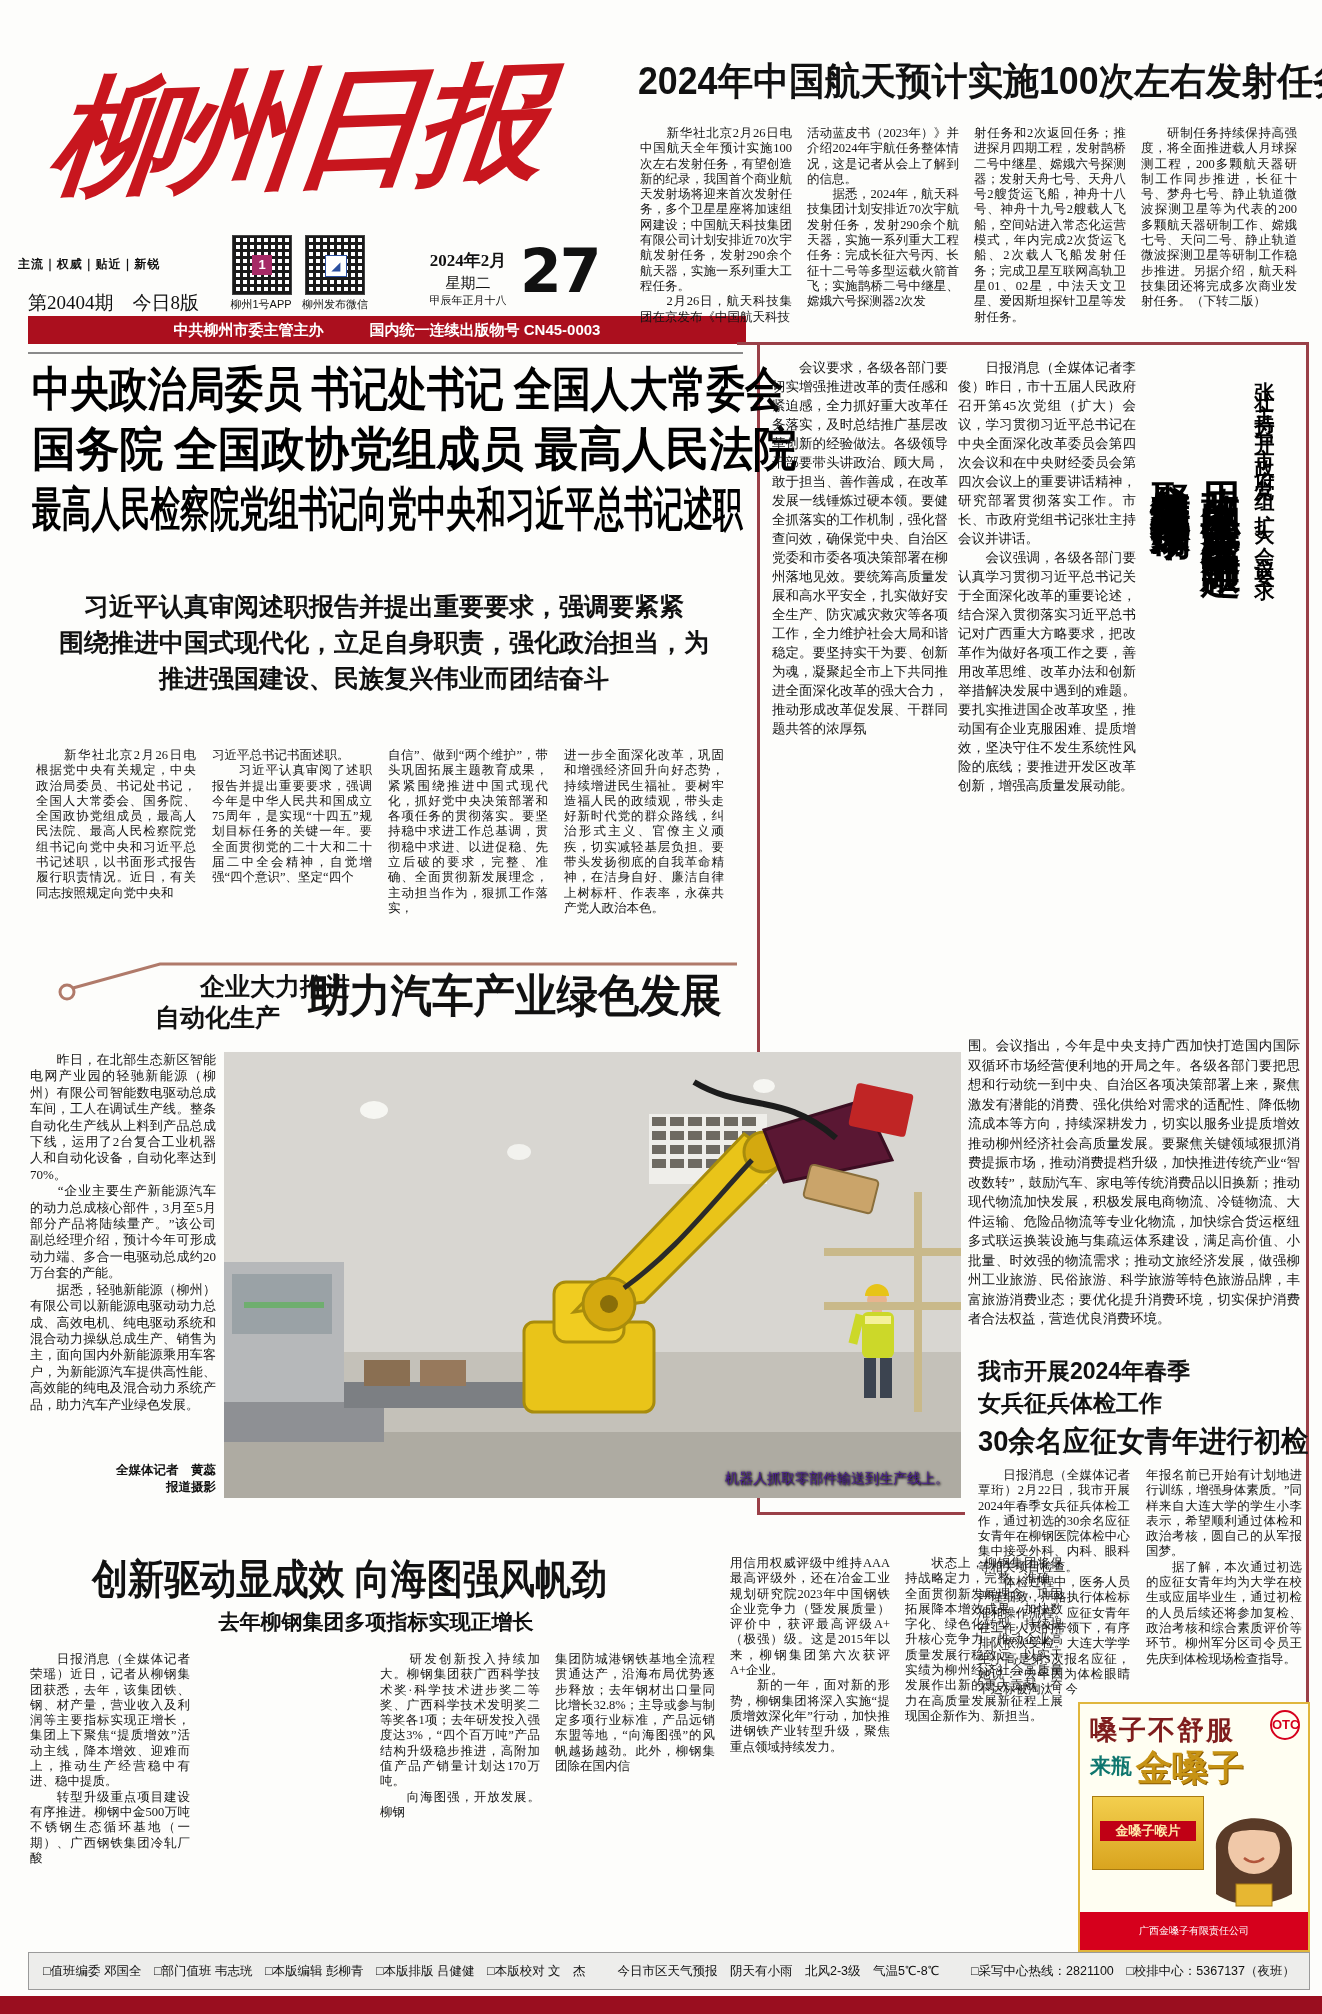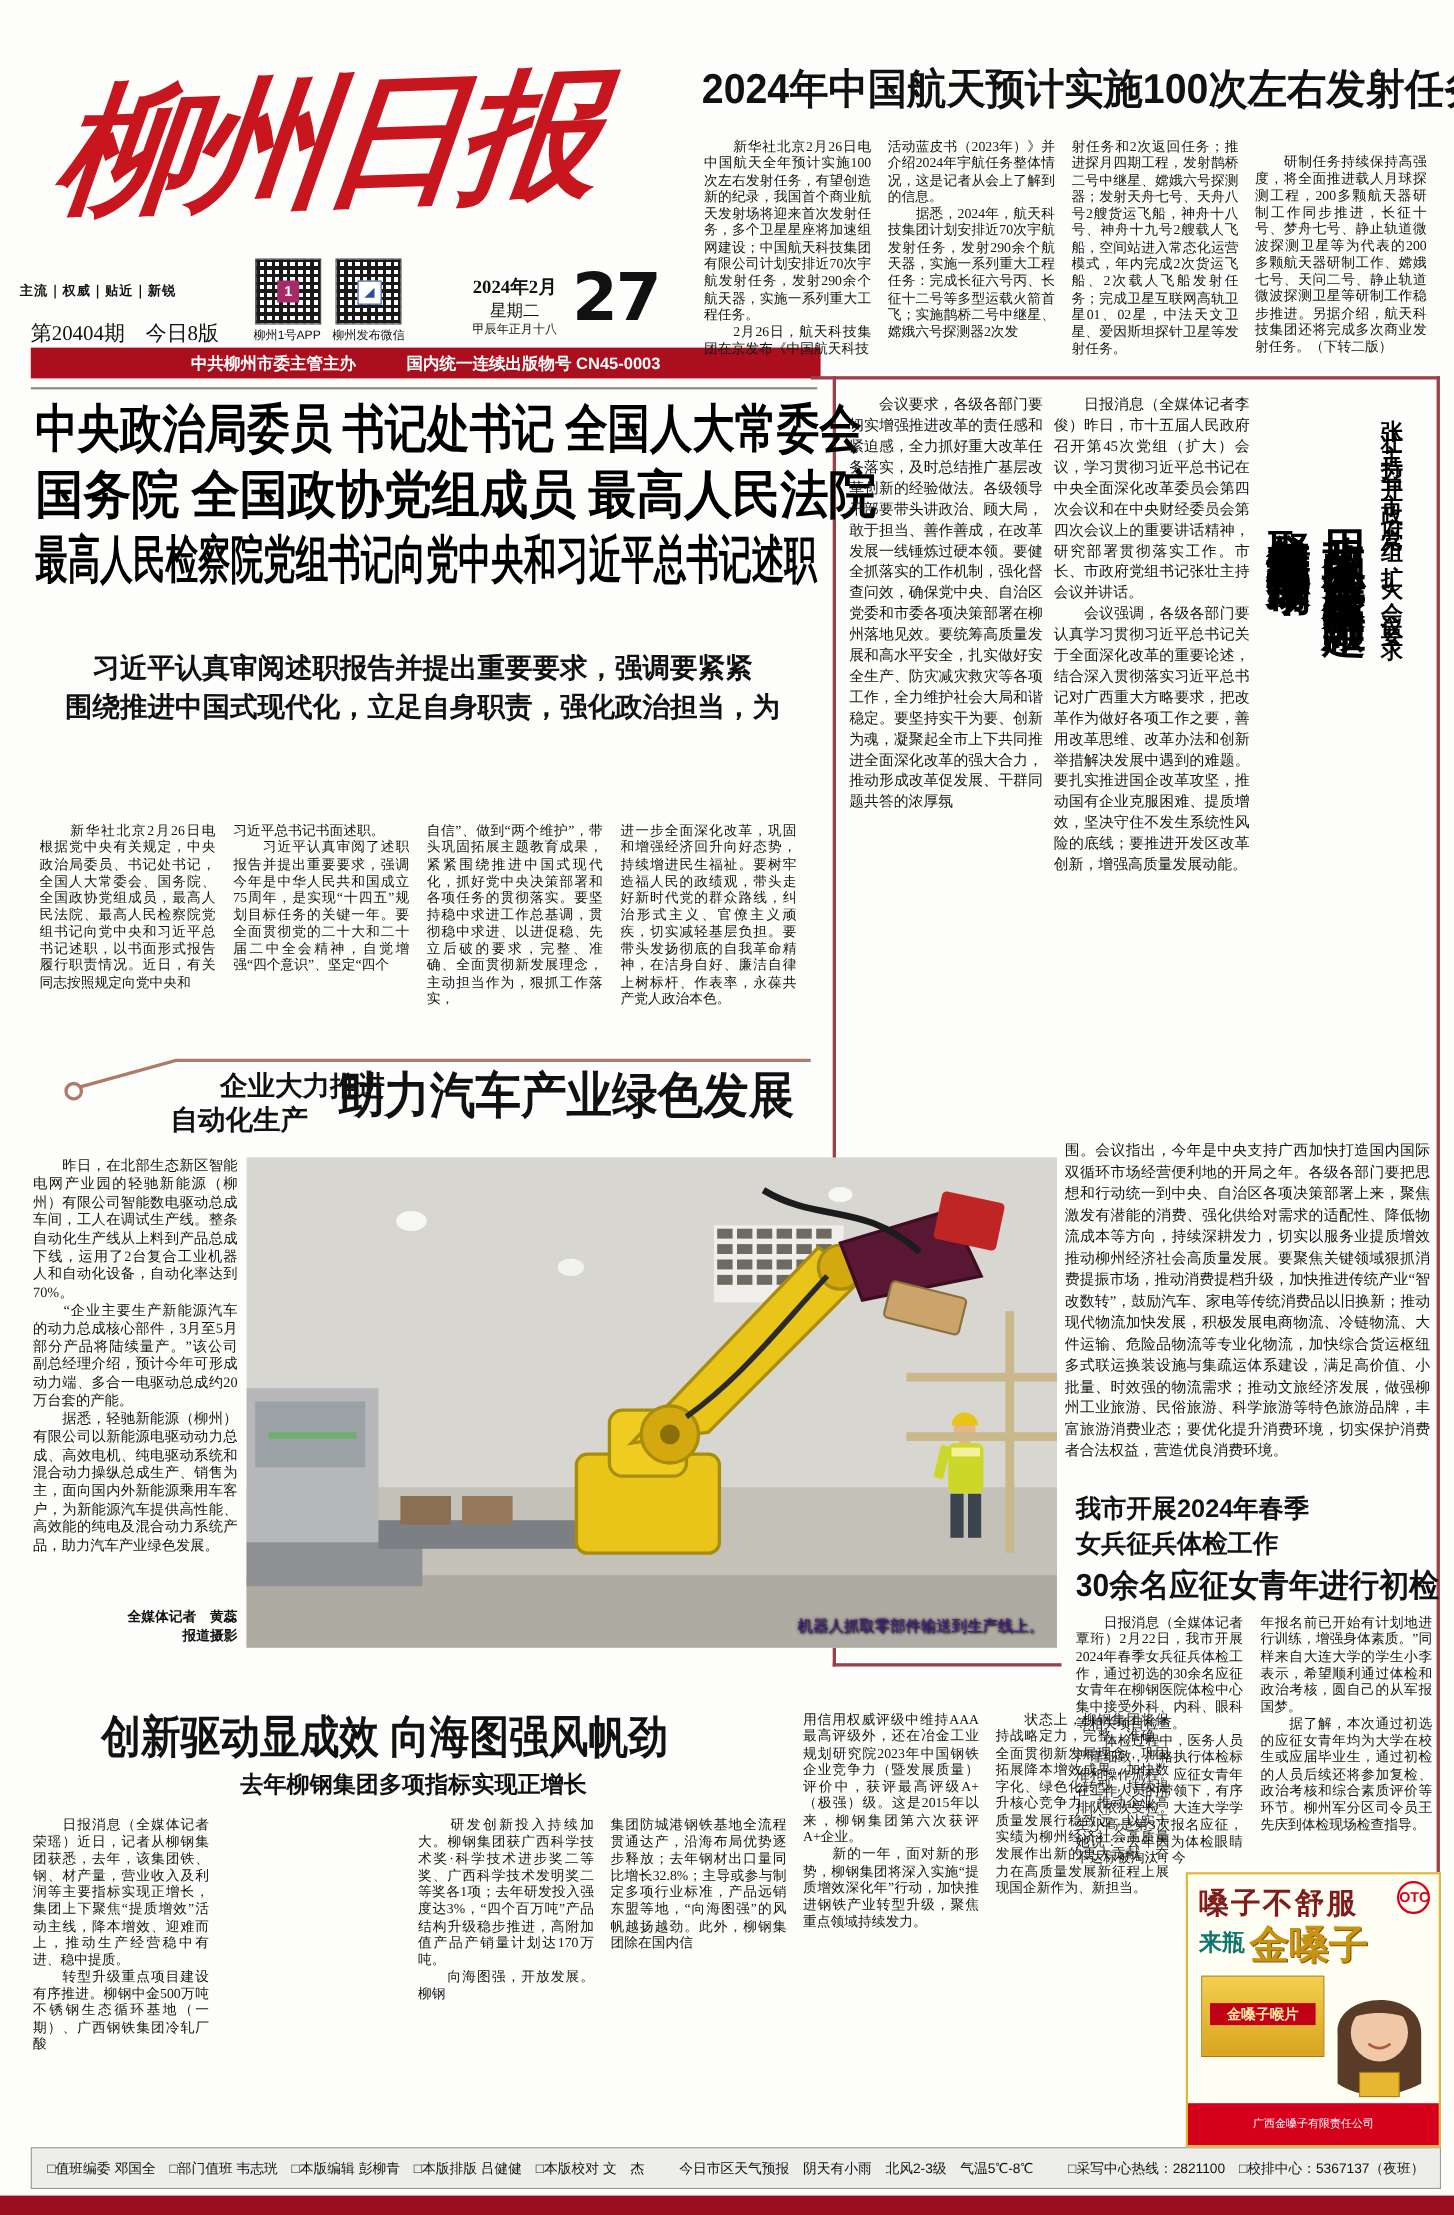--- a/index.html
+++ b/index.html
@@ -109,32 +109,33 @@
     <span>国内统一连续出版物号 CN45-0003</span>
   </div>
   <div class="abs grayline"></div>
 
   <div class="abs aeroHead">2024年中国航天预计实施100次左右发射任务</div>
   <div class="col" style="left:640px;top:126px;width:152px;height:216px;">　　新华社北京2月26日电　中国航天全年预计实施100次左右发射任务，有望创造新的纪录，我国首个商业航天发射场将迎来首次发射任务，多个卫星星座将加速组网建设；中国航天科技集团有限公司计划安排近70次宇航发射任务，发射290余个航天器，实施一系列重大工程任务。
 　　2月26日，航天科技集团在京发布《中国航天科技</div>
   <div class="col" style="left:807px;top:126px;width:152px;height:216px;">活动蓝皮书（2023年）》并介绍2024年宇航任务整体情况，这是记者从会上了解到的信息。
 　　据悉，2024年，航天科技集团计划安排近70次宇航发射任务，发射290余个航天器，实施一系列重大工程任务：完成长征六号丙、长征十二号等多型运载火箭首飞；实施鹊桥二号中继星、嫦娥六号探测器2次发</div>
   <div class="col" style="left:974px;top:126px;width:152px;height:216px;">射任务和2次返回任务；推进探月四期工程，发射鹊桥二号中继星、嫦娥六号探测器；发射天舟七号、天舟八号2艘货运飞船，神舟十八号、神舟十九号2艘载人飞船，空间站进入常态化运营模式，年内完成2次货运飞船、2次载人飞船发射任务；完成卫星互联网高轨卫星01、02星，中法天文卫星、爱因斯坦探针卫星等发射任务。</div>
-  <div class="col" style="left:1141px;top:126px;width:156px;height:216px;margin-top:14px;">　　研制任务持续保持高强度，将全面推进载人月球探测工程，200多颗航天器研制工作同步推进，长征十号、梦舟七号、静止轨道微波探测卫星等为代表的200多颗航天器研制工作、嫦娥七号、天问二号、静止轨道微波探测卫星等研制工作稳步推进。另据介绍，航天科技集团还将完成多次商业发射任务。（下转二版）</div>
+  <div class="col" style="left:1141px;top:126px;width:156px;height:216px;">　　研制任务持续保持高强度，将全面推进载人月球探测工程，200多颗航天器研制工作同步推进，长征十号、梦舟七号、静止轨道微波探测卫星等为代表的200多颗航天器研制工作、嫦娥七号、天问二号、静止轨道微波探测卫星等研制工作稳步推进。另据介绍，航天科技集团还将完成多次商业发射任务。（下转二版）</div>
 
   <div class="abs rule" style="left:737px;top:342px;width:572px;height:3px;"></div>
   <div class="abs rule" style="left:1306px;top:342px;width:3px;height:1608px;"></div>
   <div class="abs rule" style="left:757px;top:342px;width:3px;height:1173px;"></div>
   <div class="abs rule" style="left:757px;top:1512px;width:208px;height:3px;"></div>
 
   <div class="abs leadline" style="top:358px;transform:scaleX(.82);">中央政治局委员 书记处书记 全国人大常委会</div>
   <div class="abs leadline" style="top:418px;transform:scaleX(.93);">国务院 全国政协党组成员 最高人民法院</div>
   <div class="abs leadline" style="top:478px;transform:scaleX(.63);">最高人民检察院党组书记向党中央和习近平总书记述职</div>
   <div class="abs subline" style="top:590px;">习近平认真审阅述职报告并提出重要要求，强调要紧紧</div>
   <div class="abs subline" style="top:626px;">围绕推进中国式现代化，立足自身职责，强化政治担当，为</div>
+  <div class="abs subline" style="top:662px;">推进强国建设、民族复兴伟业而团结奋斗</div>
 
   <div class="col" style="left:36px;top:748px;width:160px;height:208px;">　　新华社北京2月26日电　根据党中央有关规定，中央政治局委员、书记处书记，全国人大常委会、国务院、全国政协党组成员，最高人民法院、最高人民检察院党组书记向党中央和习近平总书记述职，以书面形式报告履行职责情况。近日，有关同志按照规定向党中央和</div>
   <div class="col" style="left:212px;top:748px;width:160px;height:208px;">习近平总书记书面述职。
 　　习近平认真审阅了述职报告并提出重要要求，强调今年是中华人民共和国成立75周年，是实现“十四五”规划目标任务的关键一年。要全面贯彻党的二十大和二十届二中全会精神，自觉增强“四个意识”、坚定“四个</div>
   <div class="col" style="left:388px;top:748px;width:160px;height:208px;">自信”、做到“两个维护”，带头巩固拓展主题教育成果，紧紧围绕推进中国式现代化，抓好党中央决策部署和各项任务的贯彻落实。要坚持稳中求进工作总基调，贯彻稳中求进、以进促稳、先立后破的要求，完整、准确、全面贯彻新发展理念，主动担当作为，狠抓工作落实，</div>
   <div class="col" style="left:564px;top:748px;width:160px;height:208px;">进一步全面深化改革，巩固和增强经济回升向好态势，持续增进民生福祉。要树牢造福人民的政绩观，带头走好新时代党的群众路线，纠治形式主义、官僚主义顽疾，切实减轻基层负担。要带头发扬彻底的自我革命精神，在洁身自好、廉洁自律上树标杆、作表率，永葆共产党人政治本色。</div>
 
   <div class="col" style="left:772px;top:358px;width:176px;height:672px;font-size:13.5px;line-height:19px;">　　会议要求，各级各部门要切实增强推进改革的责任感和紧迫感，全力抓好重大改革任务落实，及时总结推广基层改革创新的经验做法。各级领导干部要带头讲政治、顾大局，敢于担当、善作善成，在改革发展一线锤炼过硬本领。要健全抓落实的工作机制，强化督查问效，确保党中央、自治区党委和市委各项决策部署在柳州落地见效。要统筹高质量发展和高水平安全，扎实做好安全生产、防灾减灾救灾等各项工作，全力维护社会大局和谐稳定。要坚持实干为要、创新为魂，凝聚起全市上下共同推进全面深化改革的强大合力，推动形成改革促发展、干群同题共答的浓厚氛</div>
   <div class="col" style="left:958px;top:358px;width:178px;height:672px;font-size:13.5px;line-height:19px;">　　日报消息（全媒体记者李俊）昨日，市十五届人民政府召开第45次党组（扩大）会议，学习贯彻习近平总书记在中央全面深化改革委员会第四次会议和在中央财经委员会第四次会议上的重要讲话精神，研究部署贯彻落实工作。市长、市政府党组书记张壮主持会议并讲话。
 　　会议强调，各级各部门要认真学习贯彻习近平总书记关于全面深化改革的重要论述，结合深入贯彻落实习近平总书记对广西重大方略要求，把改革作为做好各项工作之要，善用改革思维、改革办法和创新举措解决发展中遇到的难题。要扎实推进国企改革攻坚，推动国有企业克服困难、提质增效，坚决守住不发生系统性风险的底线；要推进开发区改革创新，增强高质量发展动能。</div>

